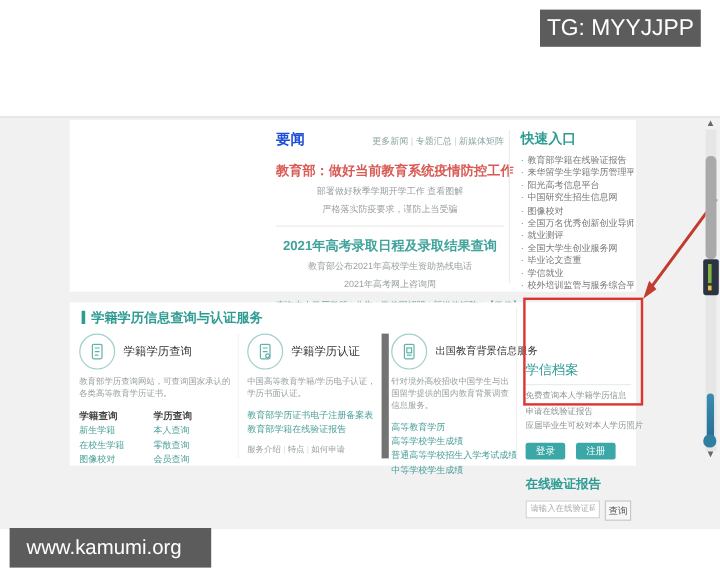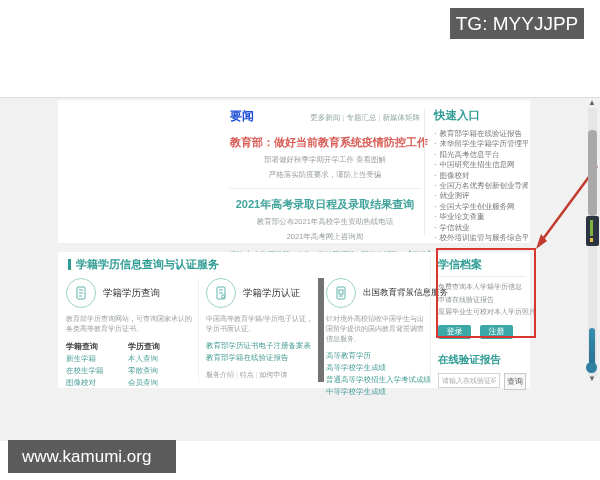--- a/index.html
+++ b/index.html
@@ -70,21 +70,21 @@
   .subhead{font-size:8px;font-weight:bold;color:#444;line-height:13px;}
   .sublist{list-style:none;margin:0;padding:0;}
   .sublist li{font-size:7.5px;color:#4a9f98;line-height:12px;}
   .linklist{list-style:none;margin:6px 0 0;padding:0;}
   .linklist li{font-size:7.5px;color:#4a9f98;line-height:12px;white-space:nowrap;}
   .cfoot{font-size:7px;color:#9aa0a0;margin-top:6px;}
   .cfoot span+span::before{content:" | ";color:#d5dcdb;}
   
   #rdiv{position:absolute;left:372px;top:4px;width:1px;height:128px;background:#f0f0f0;}
   #rcol{position:absolute;left:380px;top:0;width:88px;}
-  .rtitle{font-size:11px;font-weight:bold;color:#2f9c94;padding-top:5px;}
+  .rtitle{font-size:11px;font-weight:normal;color:#2f9c94;padding-top:5px;margin-top:44px;}
   .rhr{border-top:1px solid #ececec;margin-top:4px;}
   .rline{font-size:7px;color:#8b9392;line-height:12.5px;white-space:nowrap;}
   .rbtns{display:flex;gap:9px;margin-top:6px;}
   .rbtn{width:33px;height:14px;border-radius:2px;background:#3ba7a7;color:#fff;font-size:8px;
         display:flex;align-items:center;justify-content:center;cursor:pointer;}
   .vtitle{font-size:10.5px;font-weight:bold;color:#2f9c94;margin-top:14px;}
   .vrow{display:flex;gap:4px;margin-top:6px;}
   .vinput{width:54px;height:13px;border:1px solid #d4d4d4;background:#fff;font-size:7px;color:#666;padding:0 3px;}
   .vinput::placeholder{color:#aaa;}
   .vbtn{width:26px;height:15px;border:1px solid #c9c9c9;background:#f7f7f7;color:#555;font-size:8px;

